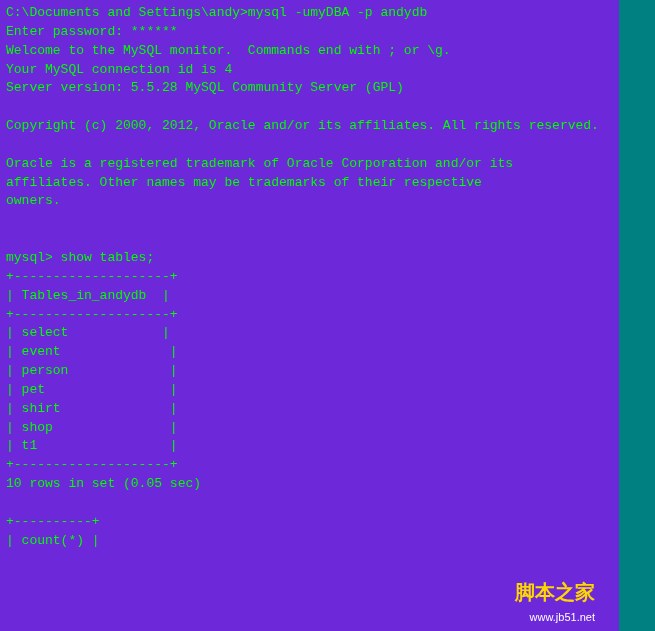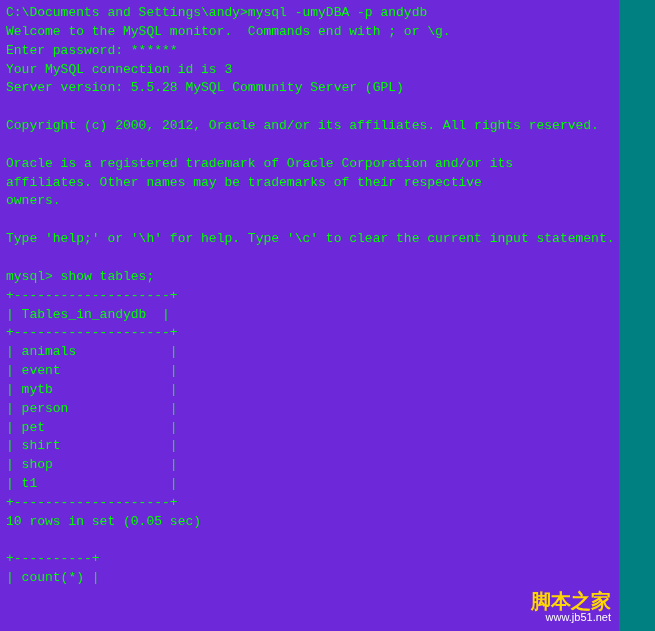--- a/index.html
+++ b/index.html
@@ -30,25 +30,25 @@
 
     .terminal-line {
       line-height: 1.45;
       white-space: pre;
       color: #00FF00;
     }
 
     .watermark {
       position: absolute;
       bottom: 8px;
-      right: 8px;
+      right: 24px;
       display: flex;
       flex-direction: column;
       align-items: flex-end;
-      gap: 0;
+      gap: 9px;
     }
 
     .watermark-logo {
       color: #FFD700;
       font-size: 20px;
       font-weight: bold;
       font-family: Arial, sans-serif;
       line-height: 1;
     }
 
@@ -58,40 +58,38 @@
       font-family: Arial, sans-serif;
       padding-left: 28px;
     }
   </style>
 </head>
 <body>
 
 <div class="terminal">
   <div id="lines-container">
       <div class="terminal-line">C:\Documents and Settings\andy&gt;mysql -umyDBA -p andydb</div>
+      <div class="terminal-line">Enter password: ******</div>
       <div class="terminal-line">Welcome to the MySQL monitor.  Commands end with ; or \g.</div>
-      <div class="terminal-line">Enter password: ******</div>
-      <div class="terminal-line">Your MySQL connection id is 3</div>
+      <div class="terminal-line">Your MySQL connection id is 4</div>
       <div class="terminal-line">Server version: 5.5.28 MySQL Community Server (GPL)</div>
       <div class="terminal-line">&nbsp;</div>
       <div class="terminal-line">Copyright (c) 2000, 2012, Oracle and/or its affiliates. All rights reserved.</div>
       <div class="terminal-line">&nbsp;</div>
       <div class="terminal-line">Oracle is a registered trademark of Oracle Corporation and/or its</div>
       <div class="terminal-line">affiliates. Other names may be trademarks of their respective</div>
       <div class="terminal-line">owners.</div>
       <div class="terminal-line">&nbsp;</div>
-      <div class="terminal-line">Type 'help;' or '\h' for help. Type '\c' to clear the current input statement.</div>
       <div class="terminal-line">&nbsp;</div>
       <div class="terminal-line">mysql&gt; show tables;</div>
       <div class="terminal-line">+--------------------+</div>
       <div class="terminal-line">| Tables_in_andydb  |</div>
       <div class="terminal-line">+--------------------+</div>
-      <div class="terminal-line">| animals            |</div>
+      <div class="terminal-line">| select            |</div>
       <div class="terminal-line">| event              |</div>
-      <div class="terminal-line">| mytb               |</div>
       <div class="terminal-line">| person             |</div>
       <div class="terminal-line">| pet                |</div>
       <div class="terminal-line">| shirt              |</div>
       <div class="terminal-line">| shop               |</div>
       <div class="terminal-line">| t1                 |</div>
       <div class="terminal-line">+--------------------+</div>
       <div class="terminal-line">10 rows in set (0.05 sec)</div>
       <div class="terminal-line">&nbsp;</div>
       <div class="terminal-line">+----------+</div>
       <div class="terminal-line">| count(*) |</div>

